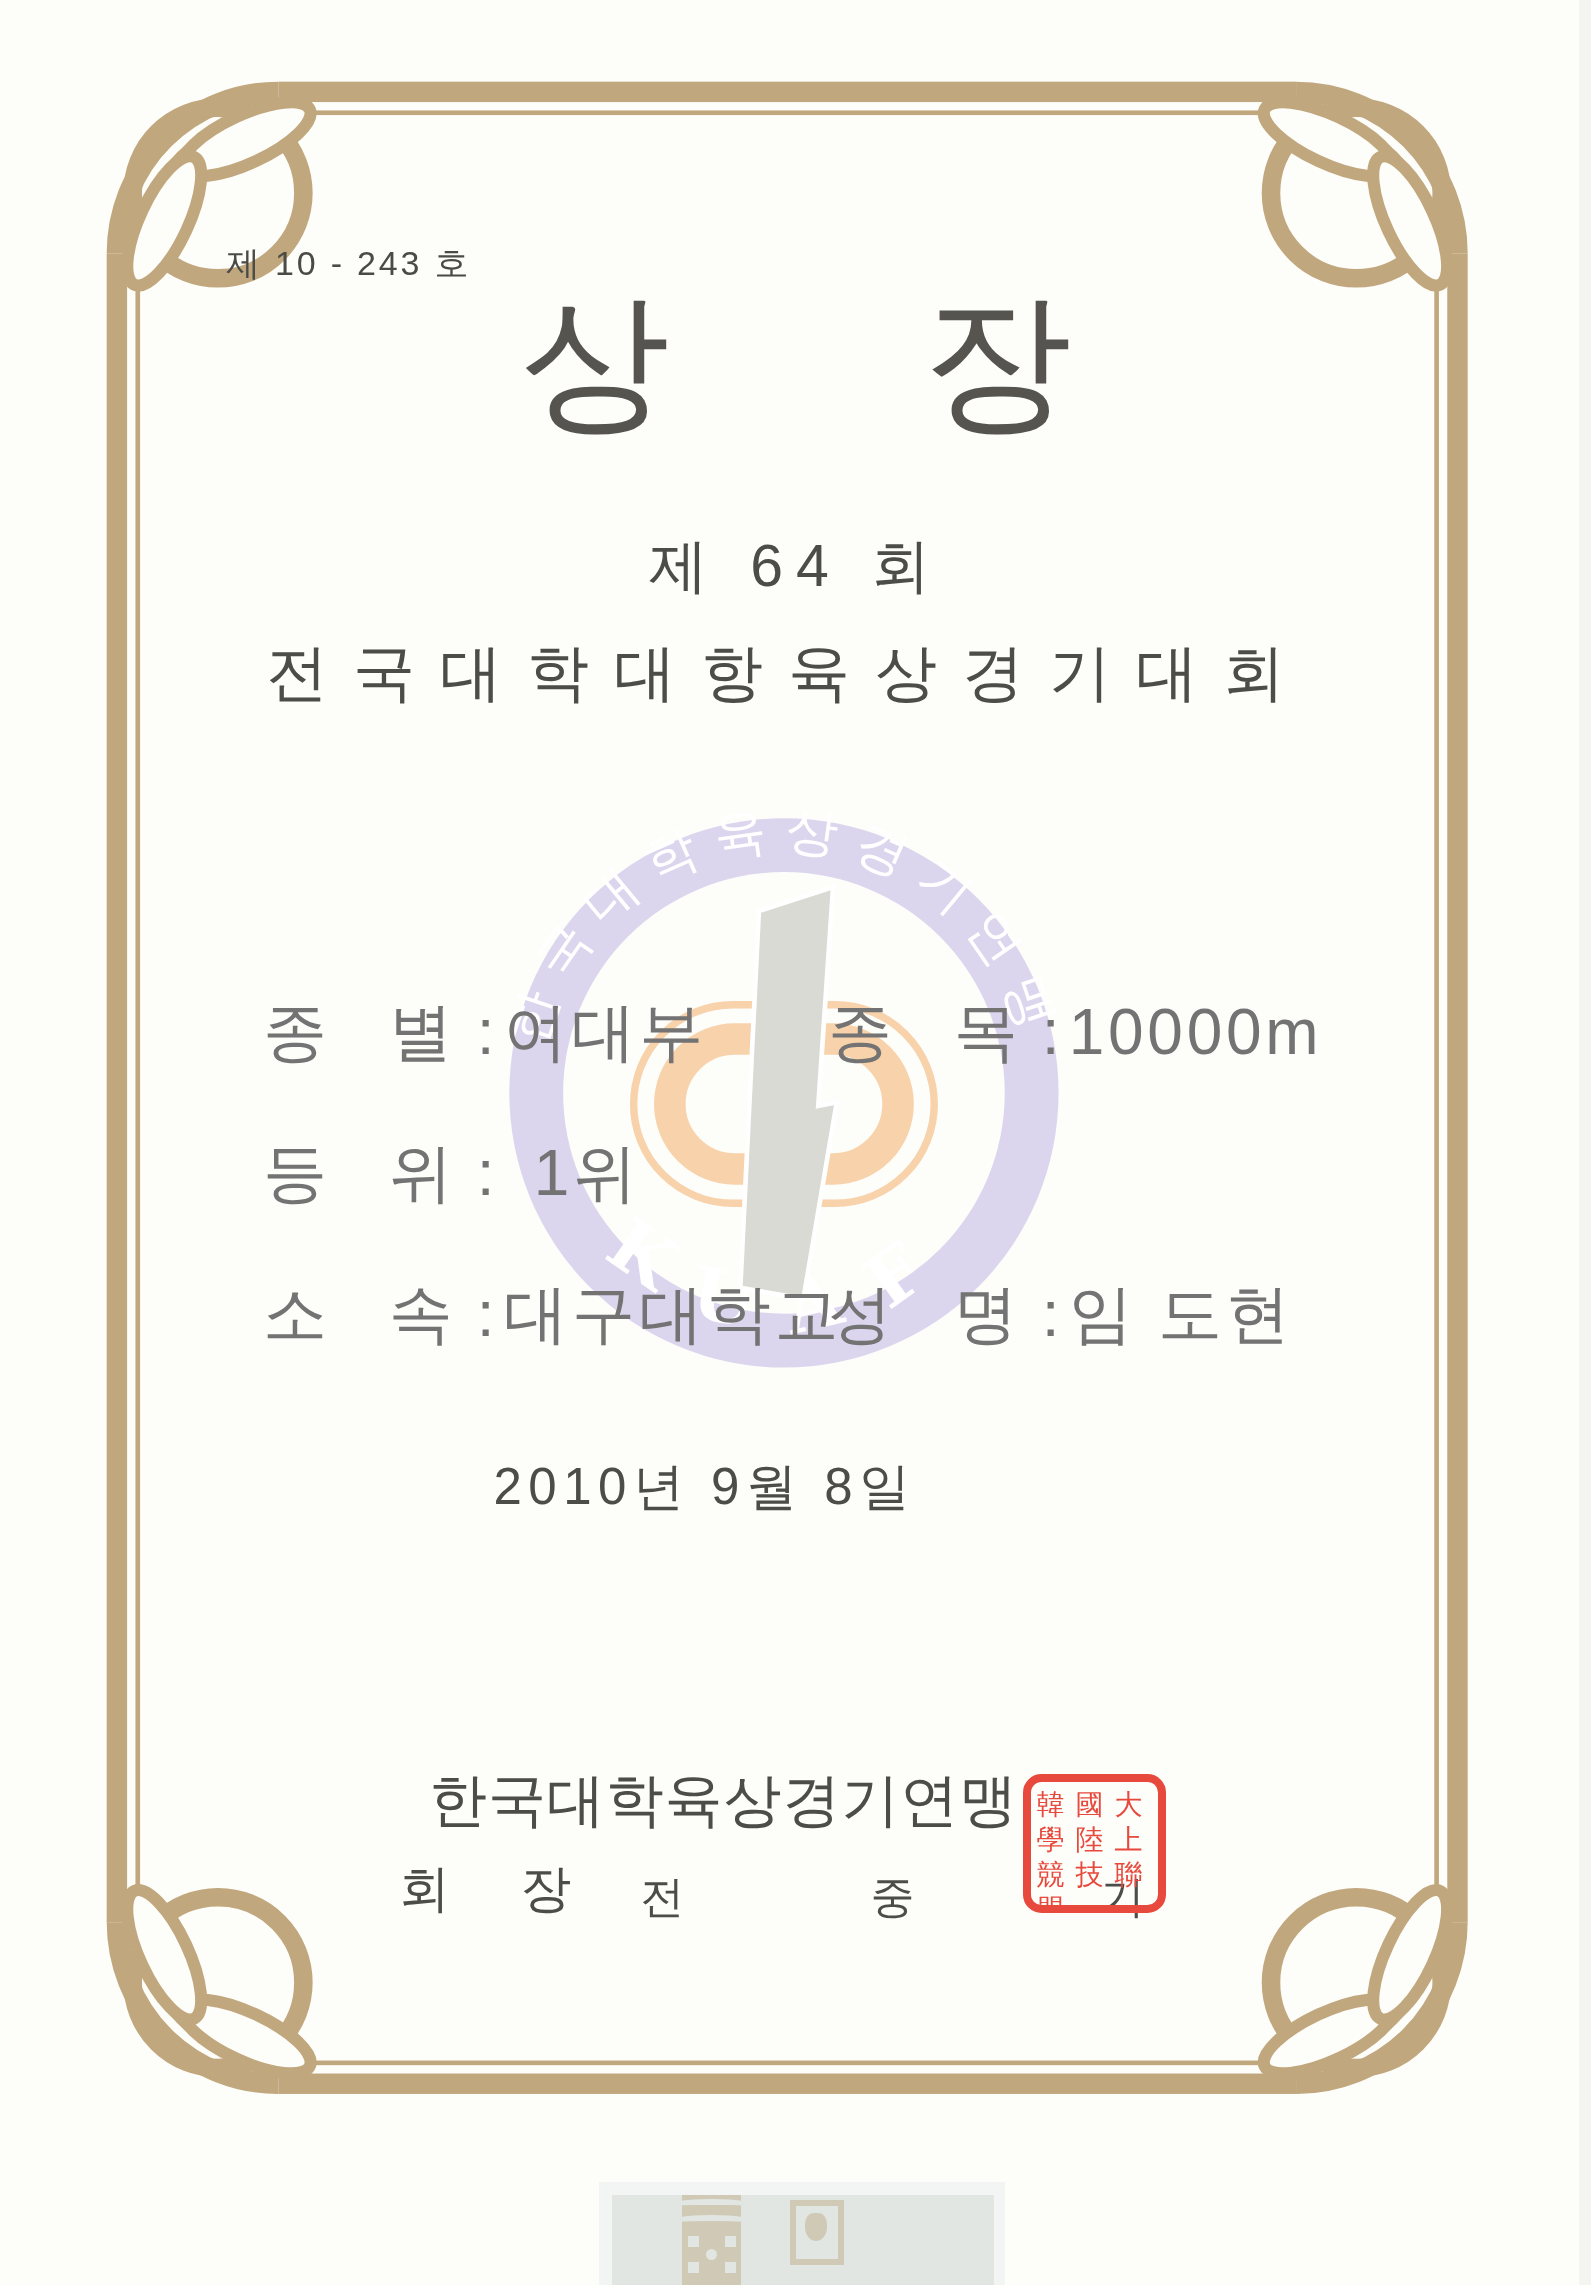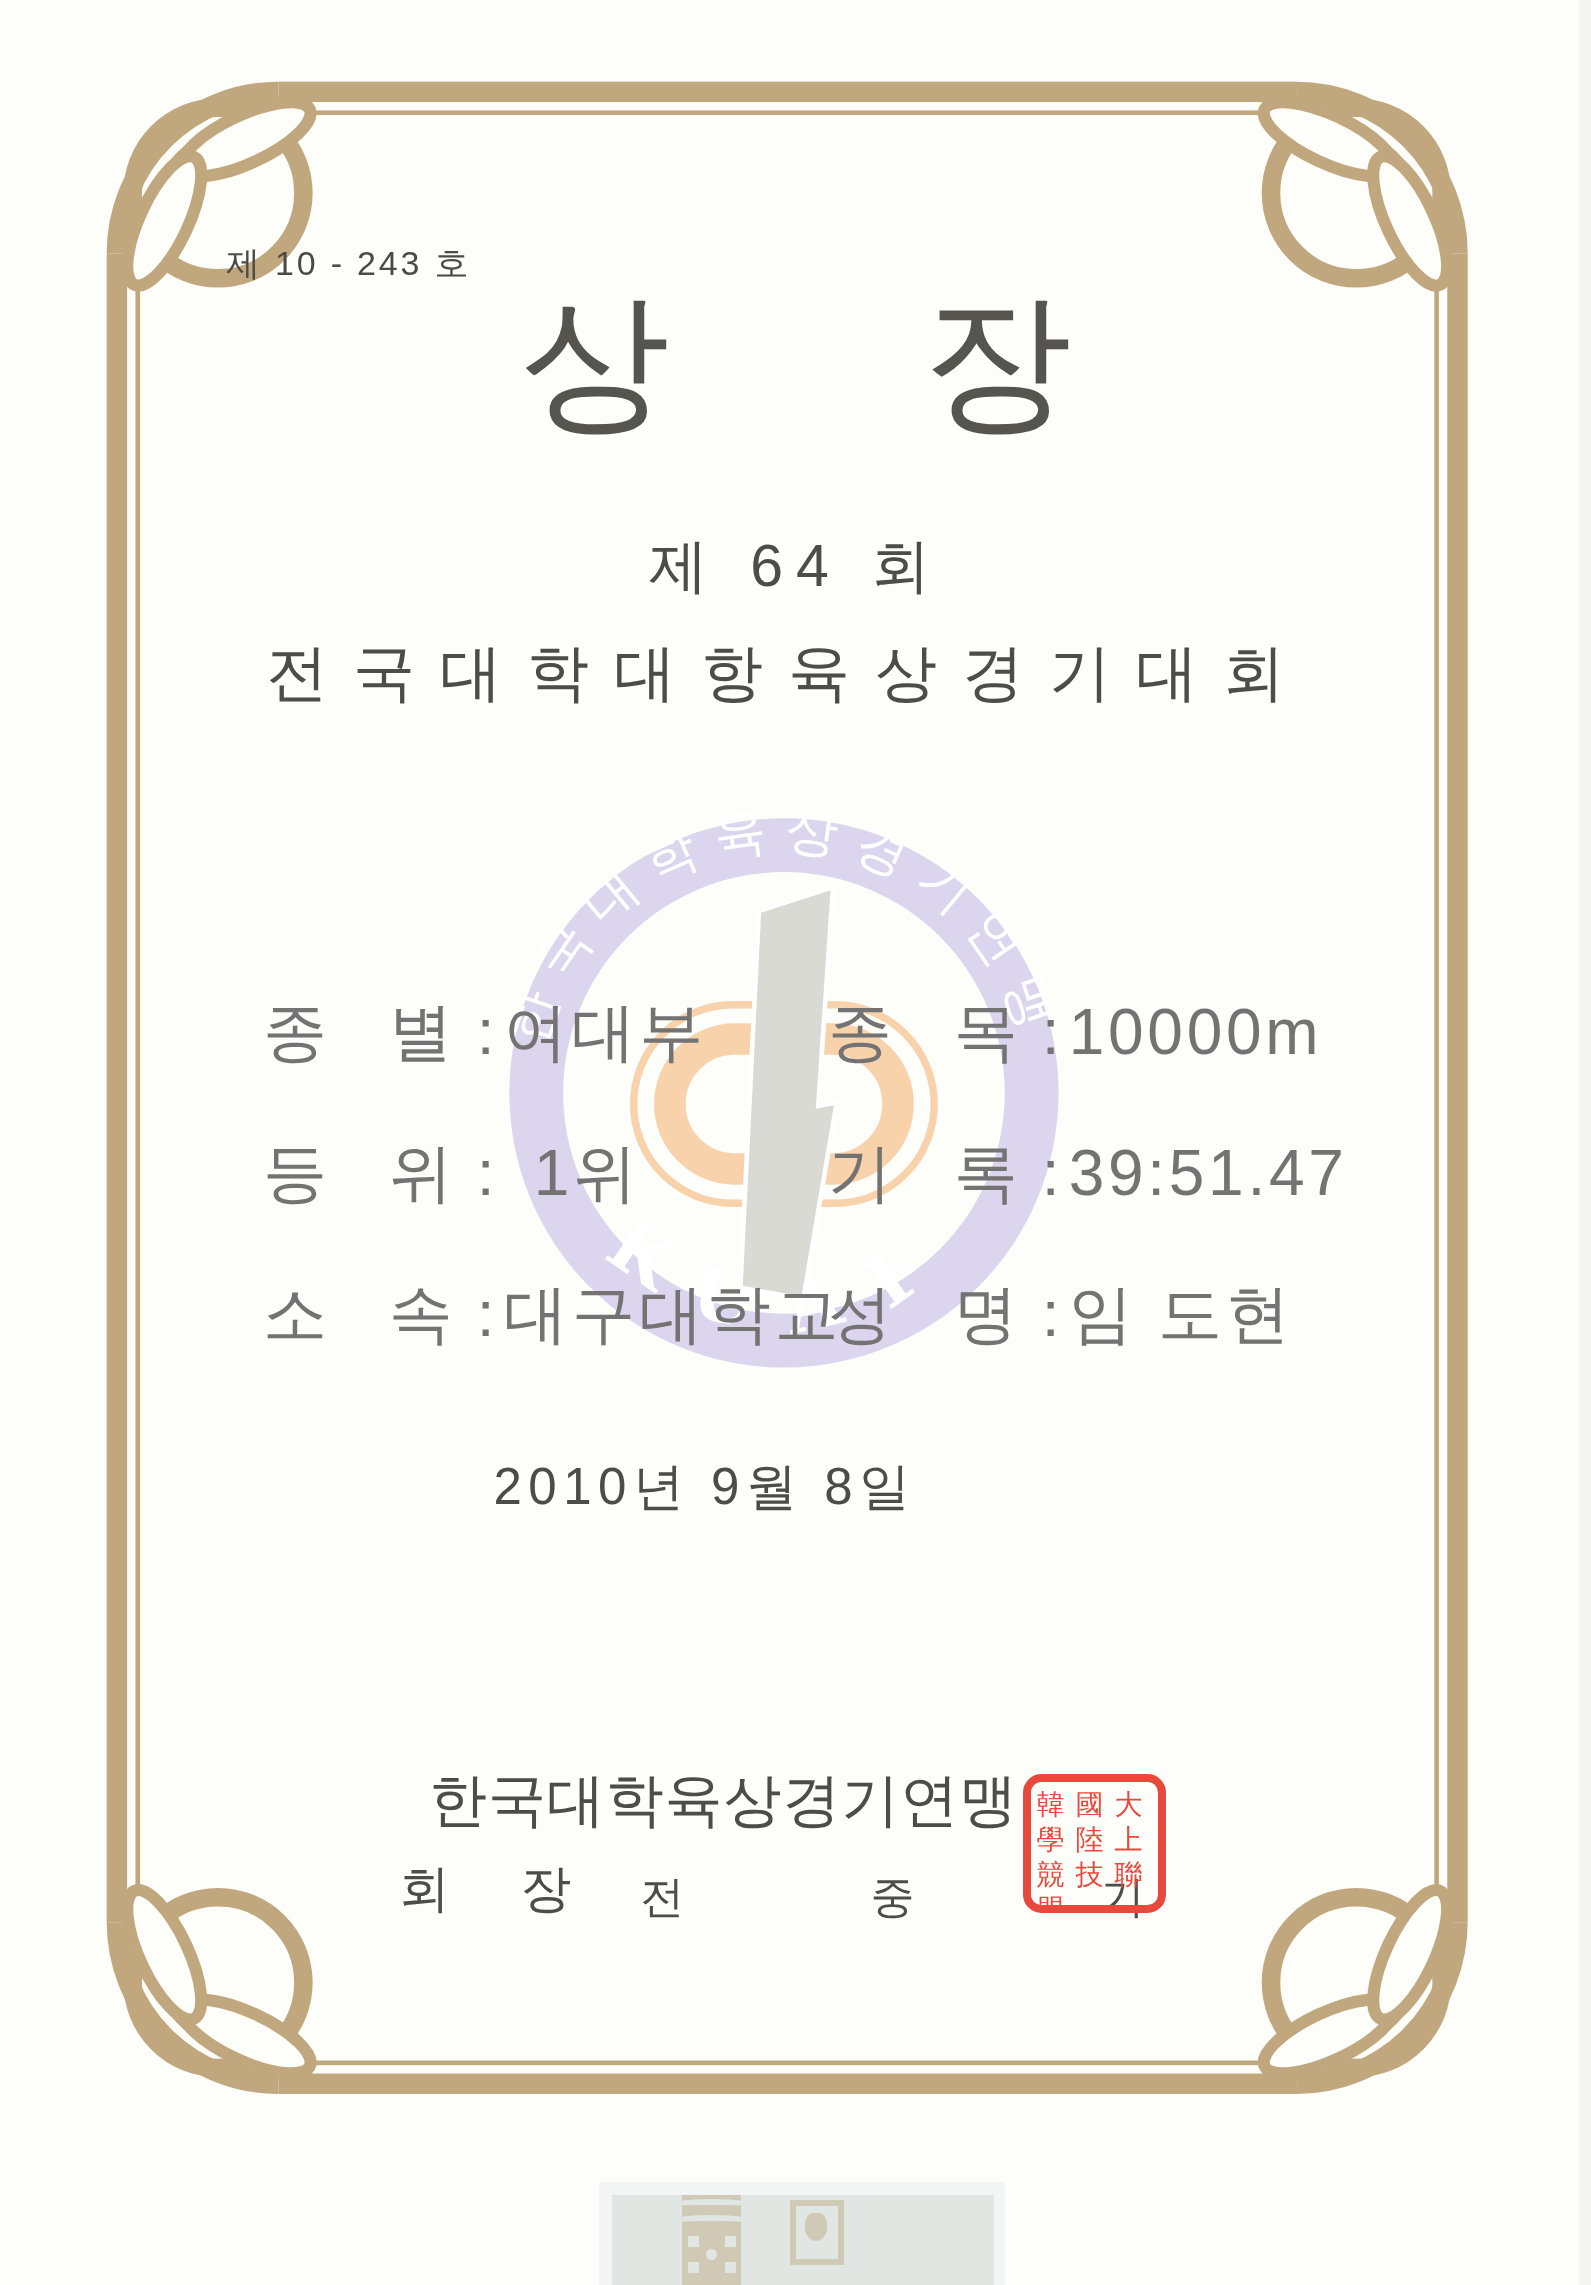--- a/index.html
+++ b/index.html
@@ -131,23 +131,20 @@
 
   <div class="txt frow r1 lcol">
     <span class="flabel">종 별</span><span class="colon">:</span><span class="fvalue">여대부</span>
   </div>
   <div class="txt frow r1 rcol">
     <span class="flabel">종 목</span><span class="colon">:</span><span class="fvalue">10000m</span>
   </div>
   <div class="txt frow r2 lcol">
     <span class="flabel">등 위</span><span class="colon">:</span><span class="fvalue gap">1위</span>
   </div>
-  <div class="txt frow r2 rcol">
-    <span class="flabel">기 록</span><span class="colon">:</span><span class="fvalue">39:51.47</span>
-  </div>
   <div class="txt frow r3 lcol">
     <span class="flabel">소 속</span><span class="colon">:</span><span class="fvalue">대구대학교</span>
   </div>
   <div class="txt frow r3 rcol">
     <span class="flabel">성 명</span><span class="colon">:</span><span class="fvalue">임 도현</span>
   </div>
 
   <div class="txt award-date">2010년 9월 8일</div>
 
   <div class="txt issuer">한국대학육상경기연맹</div>

